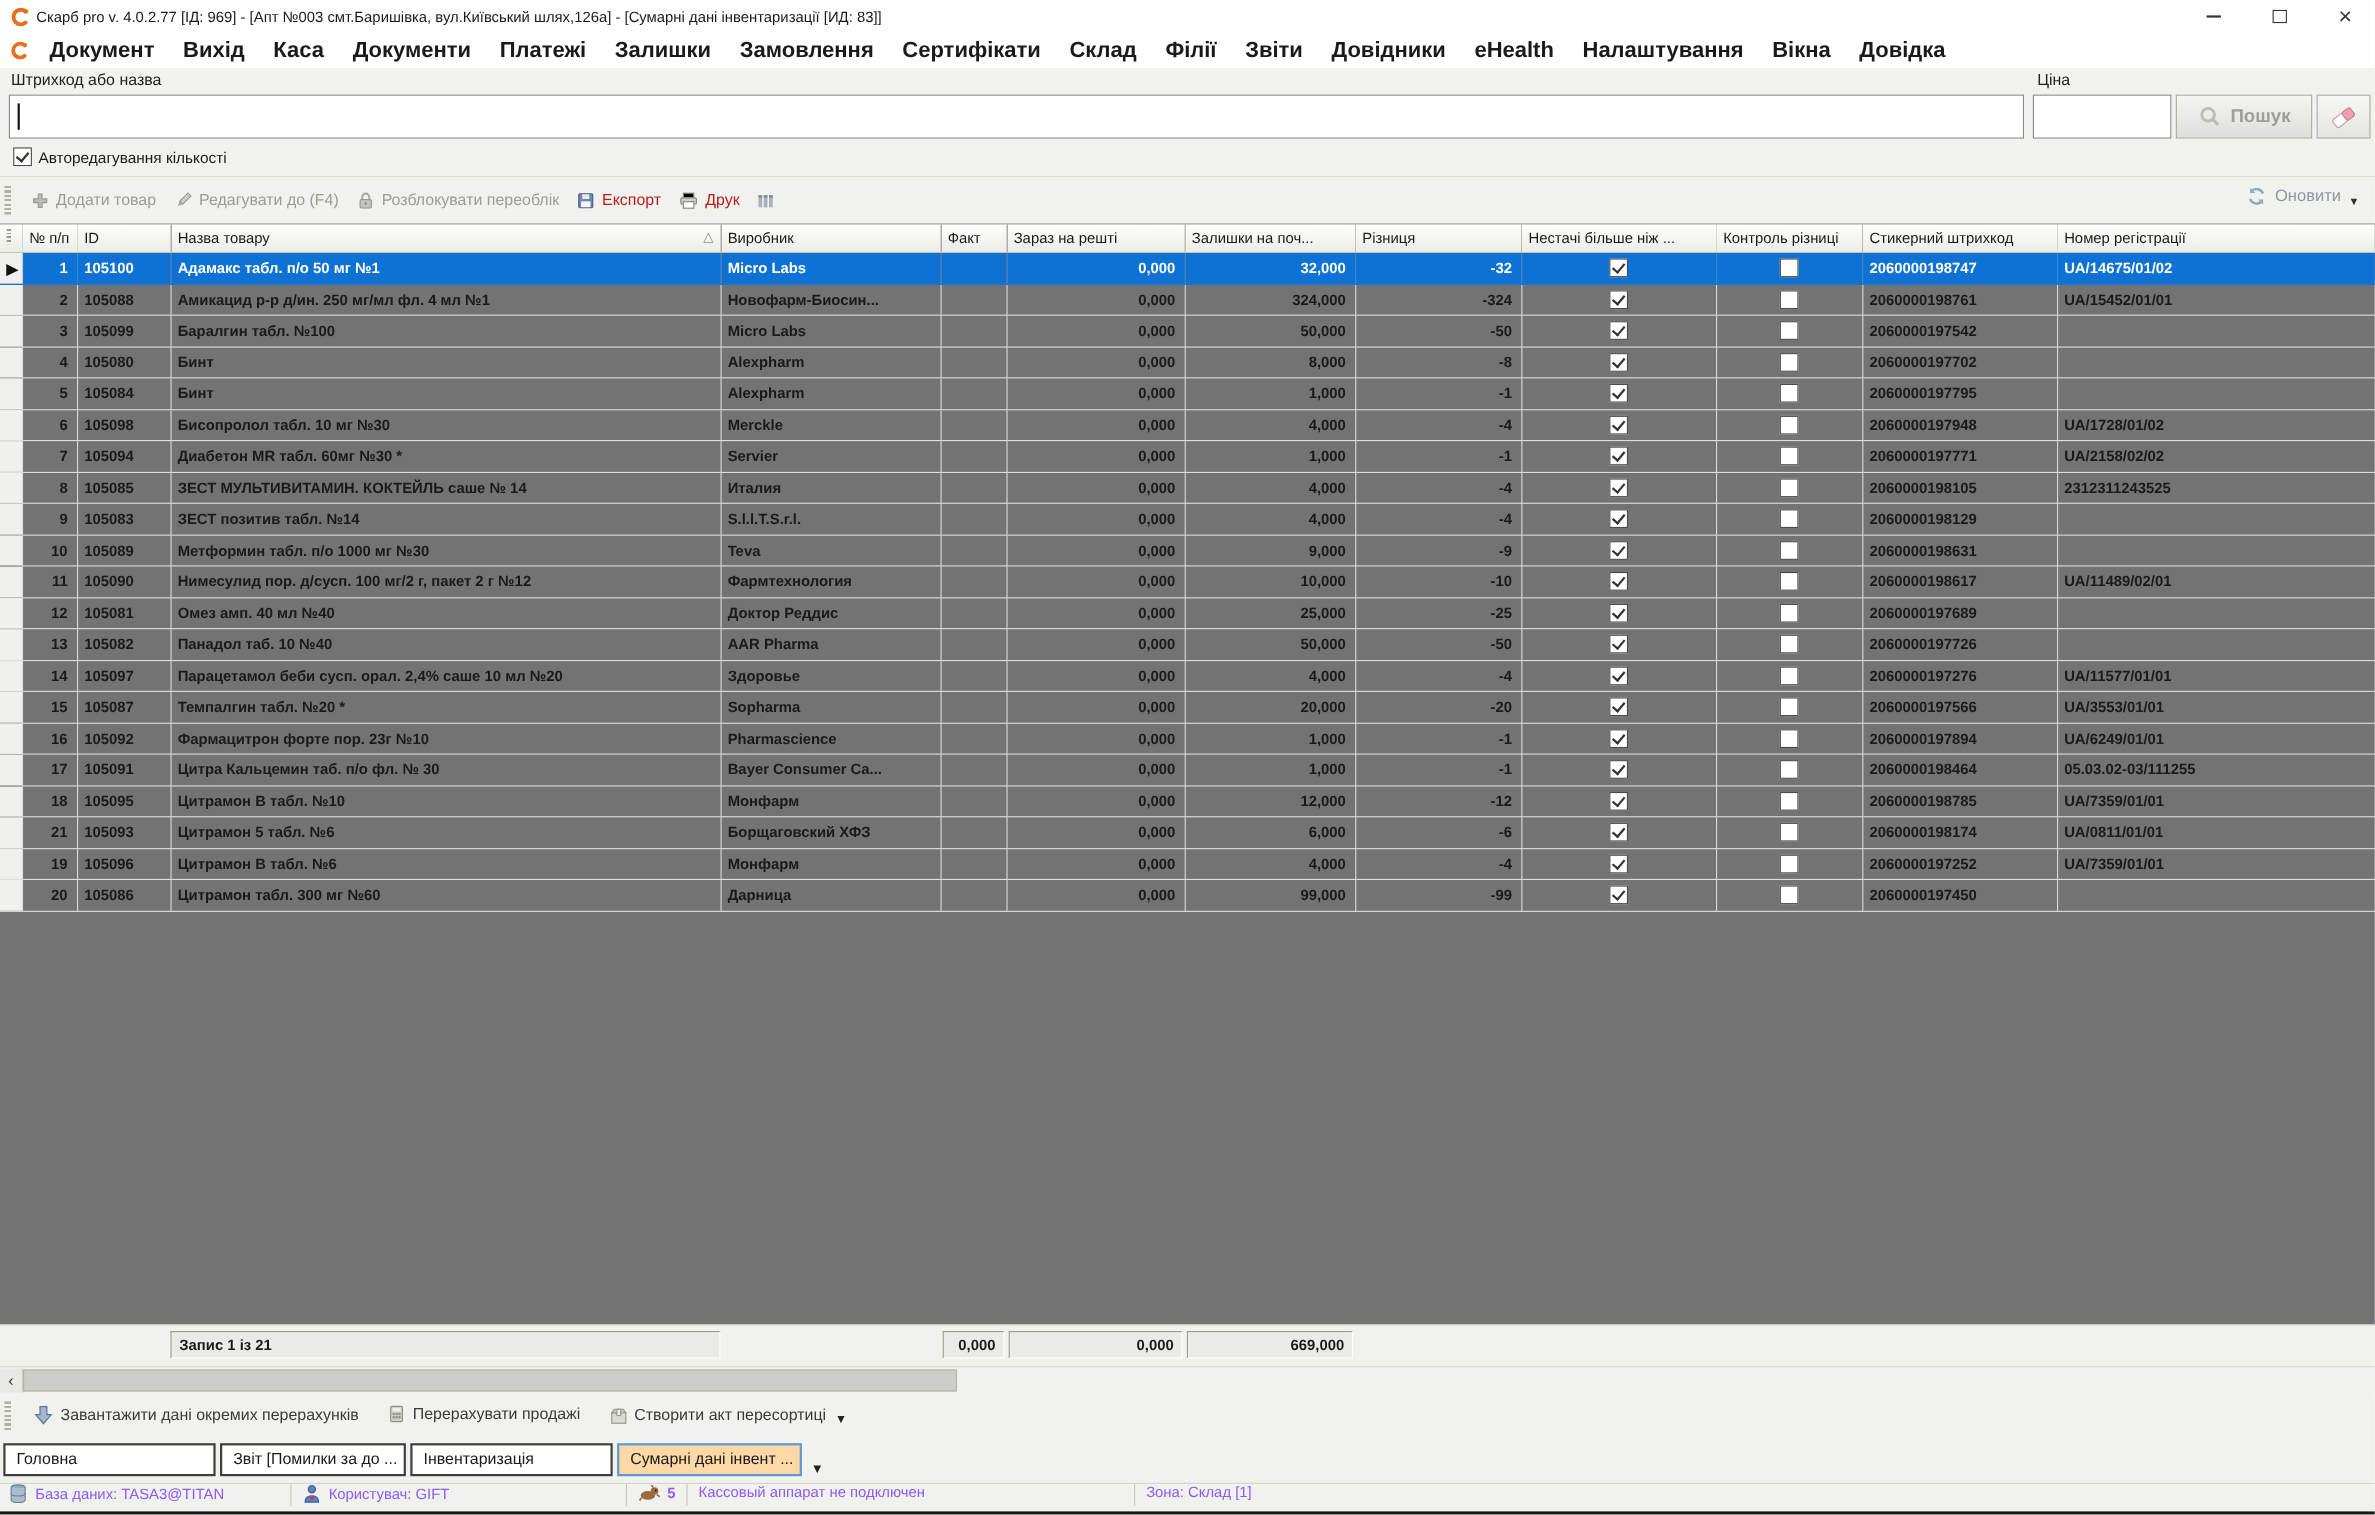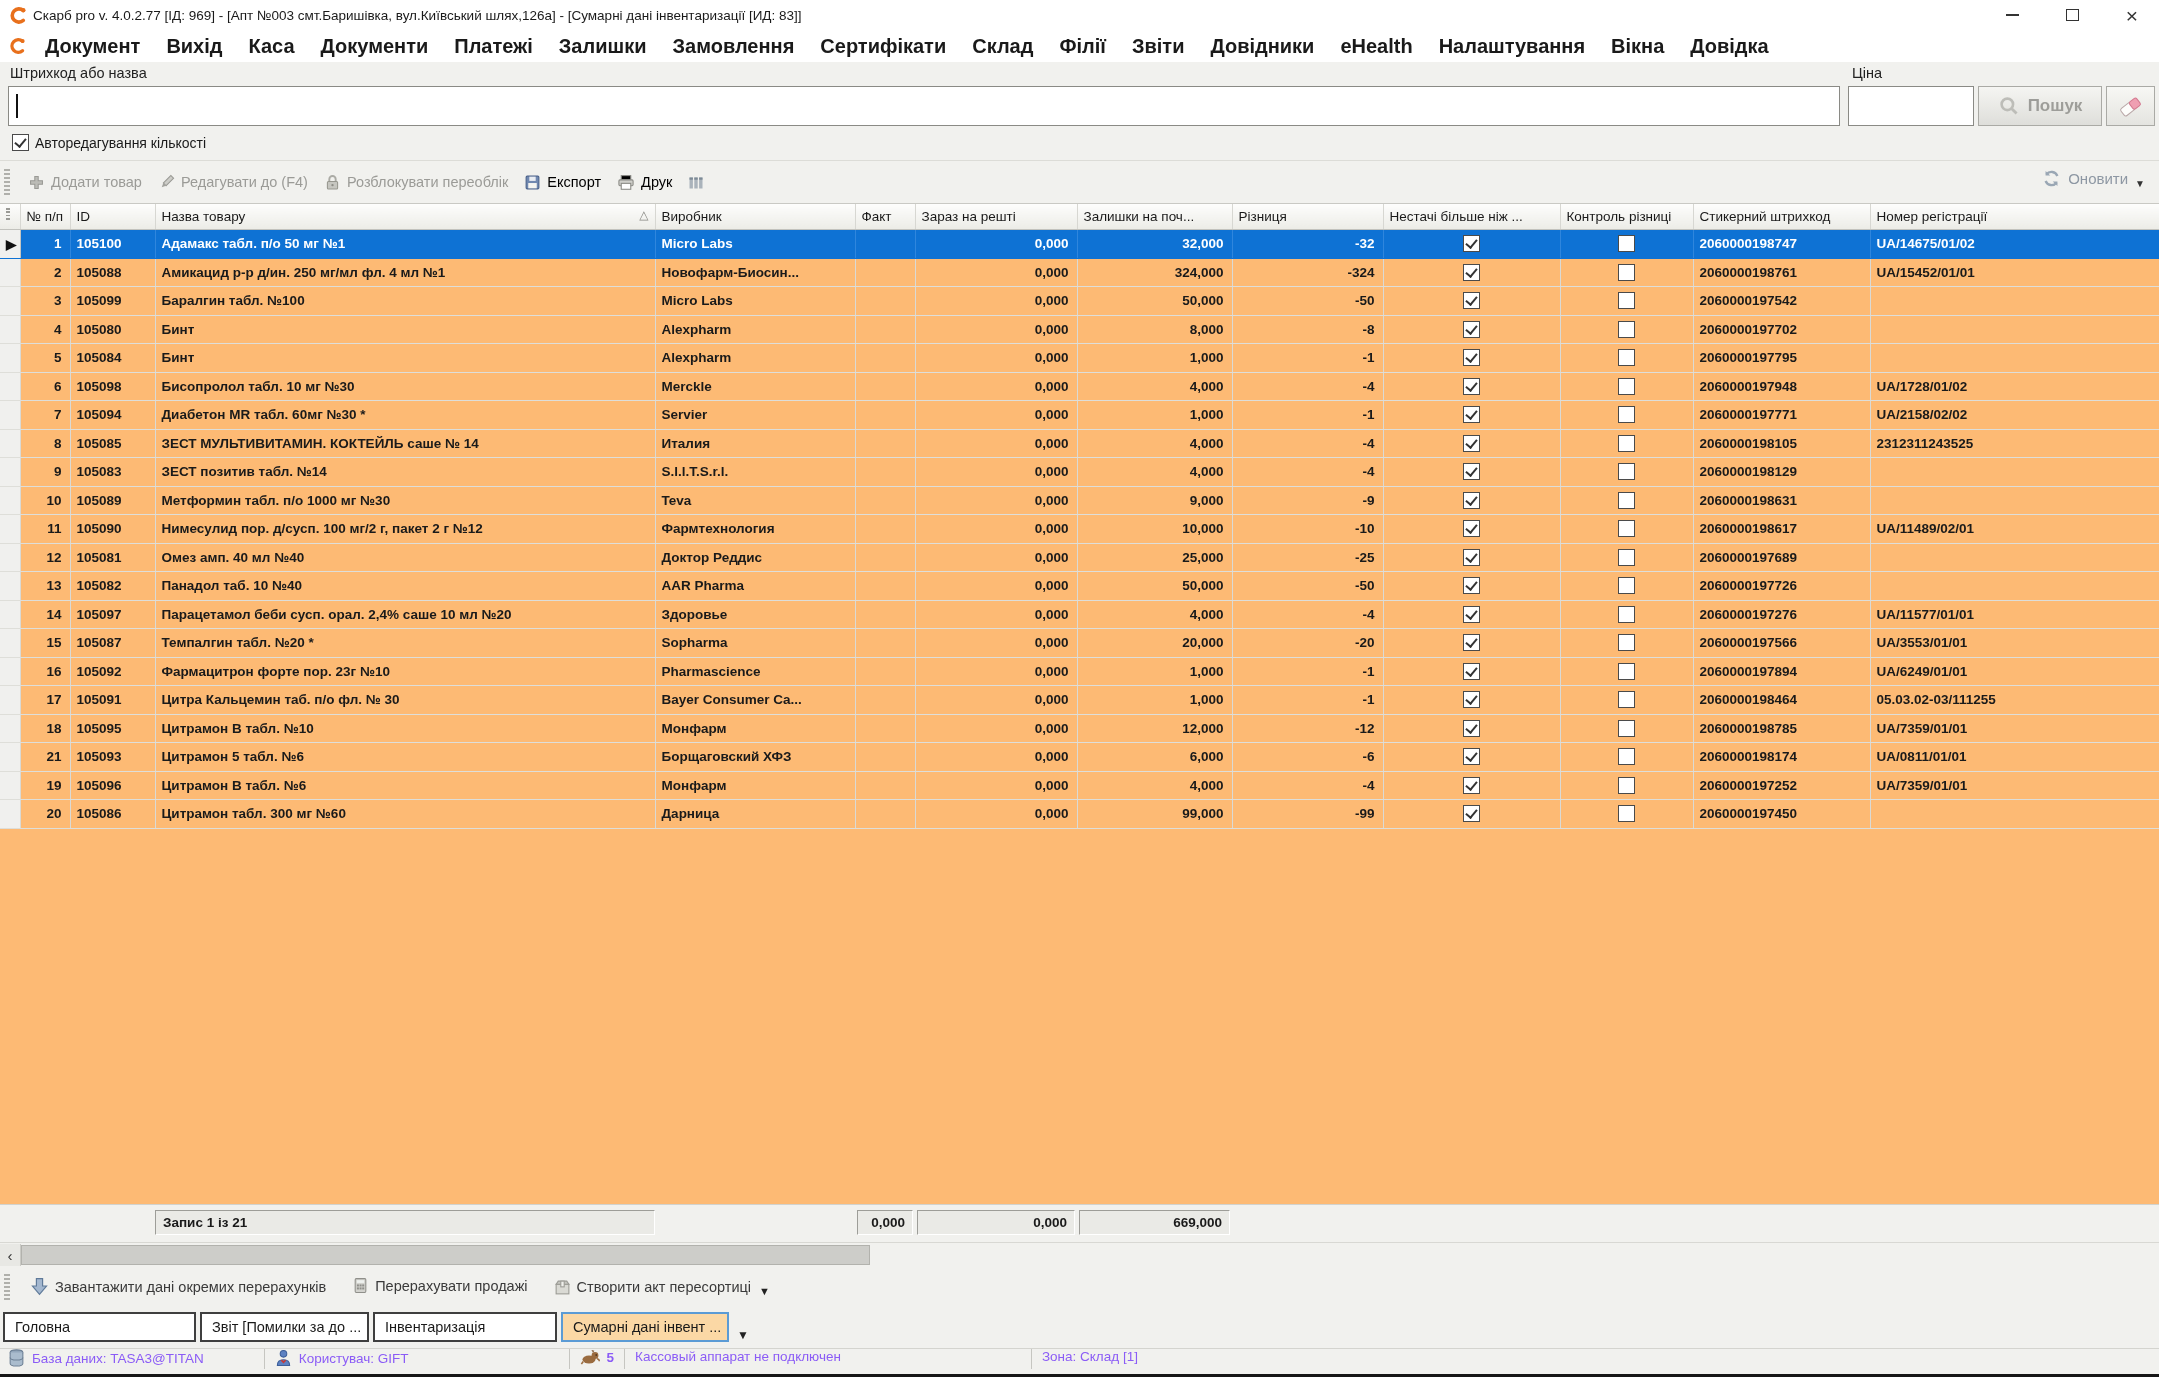--- a/index.html
+++ b/index.html
@@ -41,26 +41,26 @@
 
   .cbx{position:relative;width:17px;height:17px;background:#fff;border:1.6px solid #4a4a4a;box-sizing:border-box;flex:none;}
   .cbx.on:after{content:"";position:absolute;left:4px;top:1px;width:5px;height:9px;
      border-right:2.4px solid #333;border-bottom:2.4px solid #333;transform:rotate(40deg);}
 
   
   .toolbar{top:160px;height:43px;border-top:1px solid #dcdcd7;display:flex;align-items:center;gap:4px;padding-left:4px;box-sizing:border-box;}
   .grip{width:6px;height:26px;margin-right:6px;background:repeating-linear-gradient(to bottom,#b0b0ab 0 2px,transparent 2px 4px);flex:none;}
   .tbitem{display:flex;align-items:center;gap:6px;padding:4px 8px;font-size:14.5px;white-space:nowrap;}
   .tbitem.disabled{color:#9b9b97;}
-  .tbitem.enabled{color:#000000;}
+  .tbitem.enabled{color:#b91c1c;}
   .refreshbox{position:absolute;right:14px;top:168px;display:flex;align-items:center;gap:7px;font-size:15px;color:#8d97a3;}
   .refreshbox .arrow{color:#333;font-size:10px;margin-top:10px;}
 
   
-  .gridviewport{top:203px;height:1001px;background:#fdba74;border-top:1px solid #c9c9c4;}
+  .gridviewport{top:203px;height:1001px;background:#737373;border-top:1px solid #c9c9c4;}
   table.grid{border-collapse:collapse;table-layout:fixed;width:2159px;}
   table.grid th{height:25px;background:linear-gradient(#fdfdfc,#ececе7);background:linear-gradient(#fdfdfc,#ecece7);
      border-right:1px solid #d7d7d2;border-bottom:1px solid #c2c2bd;font-weight:400;font-size:13.5px;
      text-align:left;padding:0 4px 0 6px;white-space:nowrap;overflow:hidden;position:relative;}
   table.grid td{height:28.5px;border-right:1px solid #dadad5;border-bottom:1px solid #dedeD9;
      font-size:13.5px;font-weight:700;padding:0 6px;white-space:nowrap;overflow:hidden;box-sizing:border-box;}
   td.markercell{background:#f0f0ee;border-right:1px solid #c6c6c2;text-align:center;padding:0;font-size:11px;color:#111;}
   th.markerhead{background:#f0f0ee;}
   .num{text-align:right;padding-right:8px !important;}
   .ctr{text-align:center;}

